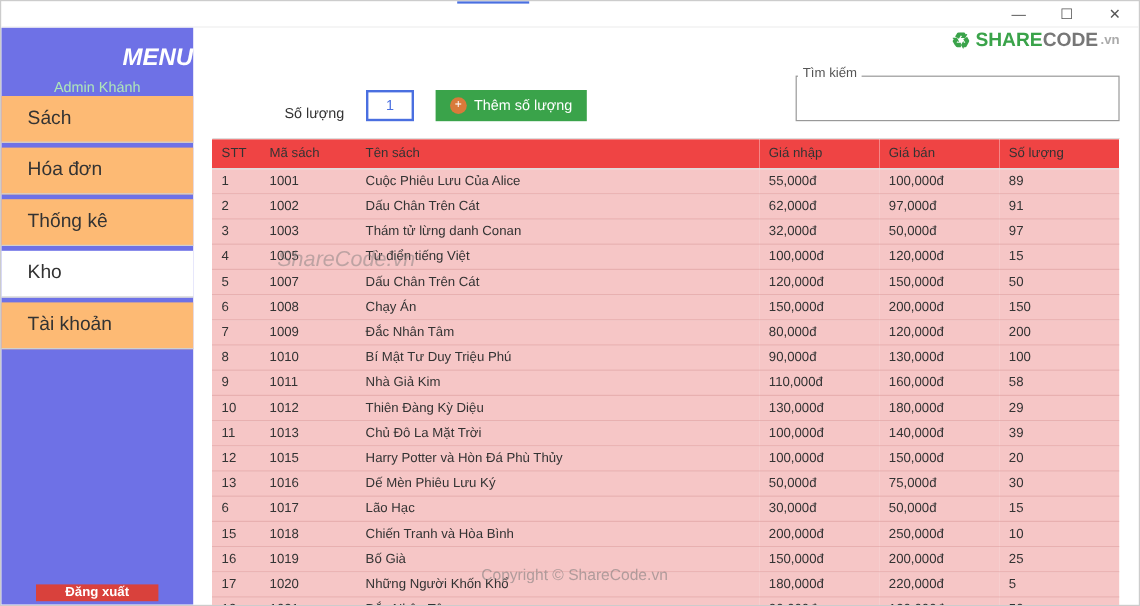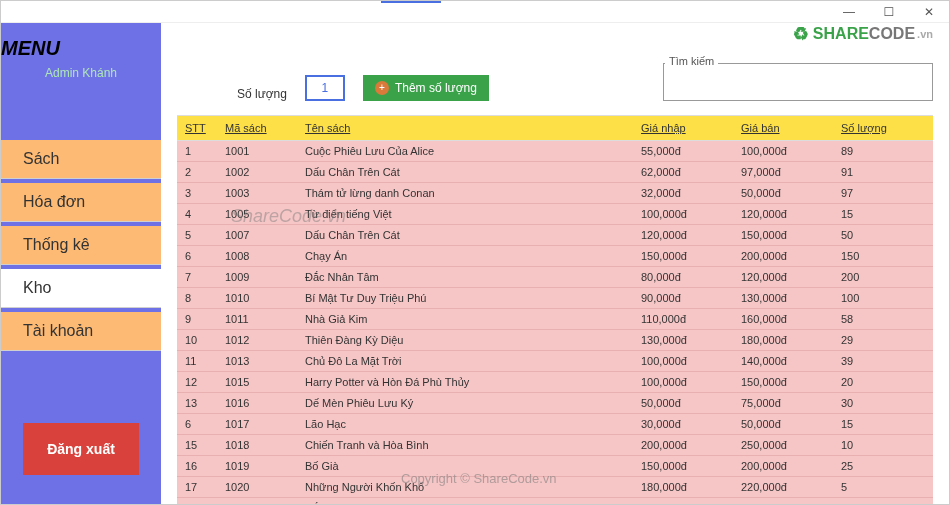--- a/index.html
+++ b/index.html
@@ -3,42 +3,42 @@
 <meta charset="utf-8">
 <style>
   * { box-sizing: border-box; margin: 0; padding: 0; }
   body { font-family: "Segoe UI", Arial, sans-serif; font-size: 12px; background: #fff; color: #333; }
   .window { width: 950px; height: 505px; display: flex; flex-direction: column; border: 1px solid #ccc; position: relative; overflow: hidden; }
   .window-controls { height: 22px; display: flex; justify-content: flex-end; align-items: center; gap: 0; border-bottom: 1px solid #eee; }
   .window-controls .ctrl { width: 40px; height: 22px; display: flex; align-items: center; justify-content: center; font-size: 12px; color: #555; cursor: pointer; }
   .titlebar-accent { position: absolute; top: 0; left: 380px; width: 60px; height: 2px; background: #4a6fe0; }
   .body { flex: 1; display: flex; overflow: hidden; }
   .sidebar { width: 160px; background: #6e71e6; display: flex; flex-direction: column; padding-top: 10px; }
-  .menu-title { color: #000000; font-style: italic; font-weight: bold; font-size: 20px; text-align: left; margin-top: 4px; }
-  .admin-name { color: #aee6b8; font-size: 12px; text-align: center; margin-top: 6px; margin-bottom: 60px; }
+  .menu-title { color: #ffffff; font-style: italic; font-weight: bold; font-size: 20px; text-align: right; margin-top: 4px; }
+  .admin-name { color: #aee6b8; font-size: 12px; text-align: center; margin-top: 6px; }
   .nav-item { background: #fdba74; color: #333; font-size: 16px; padding: 10px 0 10px 22px; margin-bottom: 4px; border-bottom: 1px solid #d0d0d0; cursor: pointer; }
   .nav-item.active { background: #fff; }
-  .logout { margin-top: auto; margin-bottom: 29px; align-self: center; background: #d9413c; color: #fff; font-weight: bold; font-size: 14px; padding: 18px 24px; border: none; cursor: pointer; }
+  .logout { margin-top: auto; margin-bottom: 3px; align-self: center; background: #d9413c; color: #fff; font-weight: bold; font-size: 11px; padding: 1px 24px; border: none; cursor: pointer; }
   .main { flex: 1; display: flex; flex-direction: column; padding: 12px 16px 0 16px; overflow: hidden; }
   .brand { position: absolute; top: 22px; right: 16px; display: flex; align-items: center; font-weight: bold; font-size: 16px; }
   .brand .logo { color: #3aa34a; margin-right: 4px; font-size: 18px; }
   .brand .s1 { color: #3aa34a; }
   .brand .s2 { color: #777; }
   .brand .vn { color: #aaa; font-size: 11px; margin-left: 2px; font-weight: bold; text-align: center; }
   .toolbar { display: flex; align-items: flex-end; gap: 18px; margin: 28px 0 14px 60px; }
   .toolbar label { font-size: 12px; color: #333; }
   .qty-input { width: 40px; height: 26px; border: 2px solid #4a6fe0; text-align: center; color: #4a6fe0; font-size: 12px; }
   .add-btn { background: #3aa34a; color: #fff; border: none; padding: 6px 12px; font-size: 12px; display: flex; align-items: center; gap: 6px; cursor: pointer; }
   .add-btn .ic { display: inline-block; width: 14px; height: 14px; border-radius: 50%; background: #d97a3a; color: #fff; font-size: 10px; line-height: 14px; text-align: center; }
   .search-box { margin-left: auto; position: relative; }
   .search-box .legend { position: absolute; top: -8px; left: 2px; background: #fff; padding: 0 4px; font-size: 11px; color: #555; }
   .search-box input { width: 270px; height: 38px; border: 1px solid #999; padding: 4px 8px; font-size: 12px; }
   .table-wrap { flex: 1; overflow-y: auto; border-top: 1px solid #ddd; }
   table { width: 100%; border-collapse: collapse; font-size: 11px; }
-  th { background: #fde047; color: #333; font-weight: normal; padding: 6px 8px; border-bottom: 1px solid #ddd; text-align: left; position: sticky; top: 0; text-decoration: underline; }
+  th { background: #ef4444; color: #333; font-weight: normal; padding: 6px 8px; border-bottom: 1px solid #ddd; text-align: left; position: sticky; top: 0; }
   th:nth-child(1){width:40px;} th:nth-child(2){width:80px;} th:nth-child(4),th:nth-child(5),th:nth-child(6){width:100px;}
   td { background: #f6c6c6; padding: 4px 8px; border-bottom: 1px solid #e8b0b0; color: #333; }
   .watermark { position: absolute; top: 205px; left: 230px; font-size: 18px; color: rgba(120,120,120,0.45); font-style: italic; pointer-events: none; }
   .watermark2 { position: absolute; bottom: 18px; left: 400px; font-size: 13px; color: rgba(120,120,120,0.55); pointer-events: none; }
   ::-webkit-scrollbar { width: 10px; }
   ::-webkit-scrollbar-thumb { background: #ccc; }
 </style>
 </head>
 <body>
 

